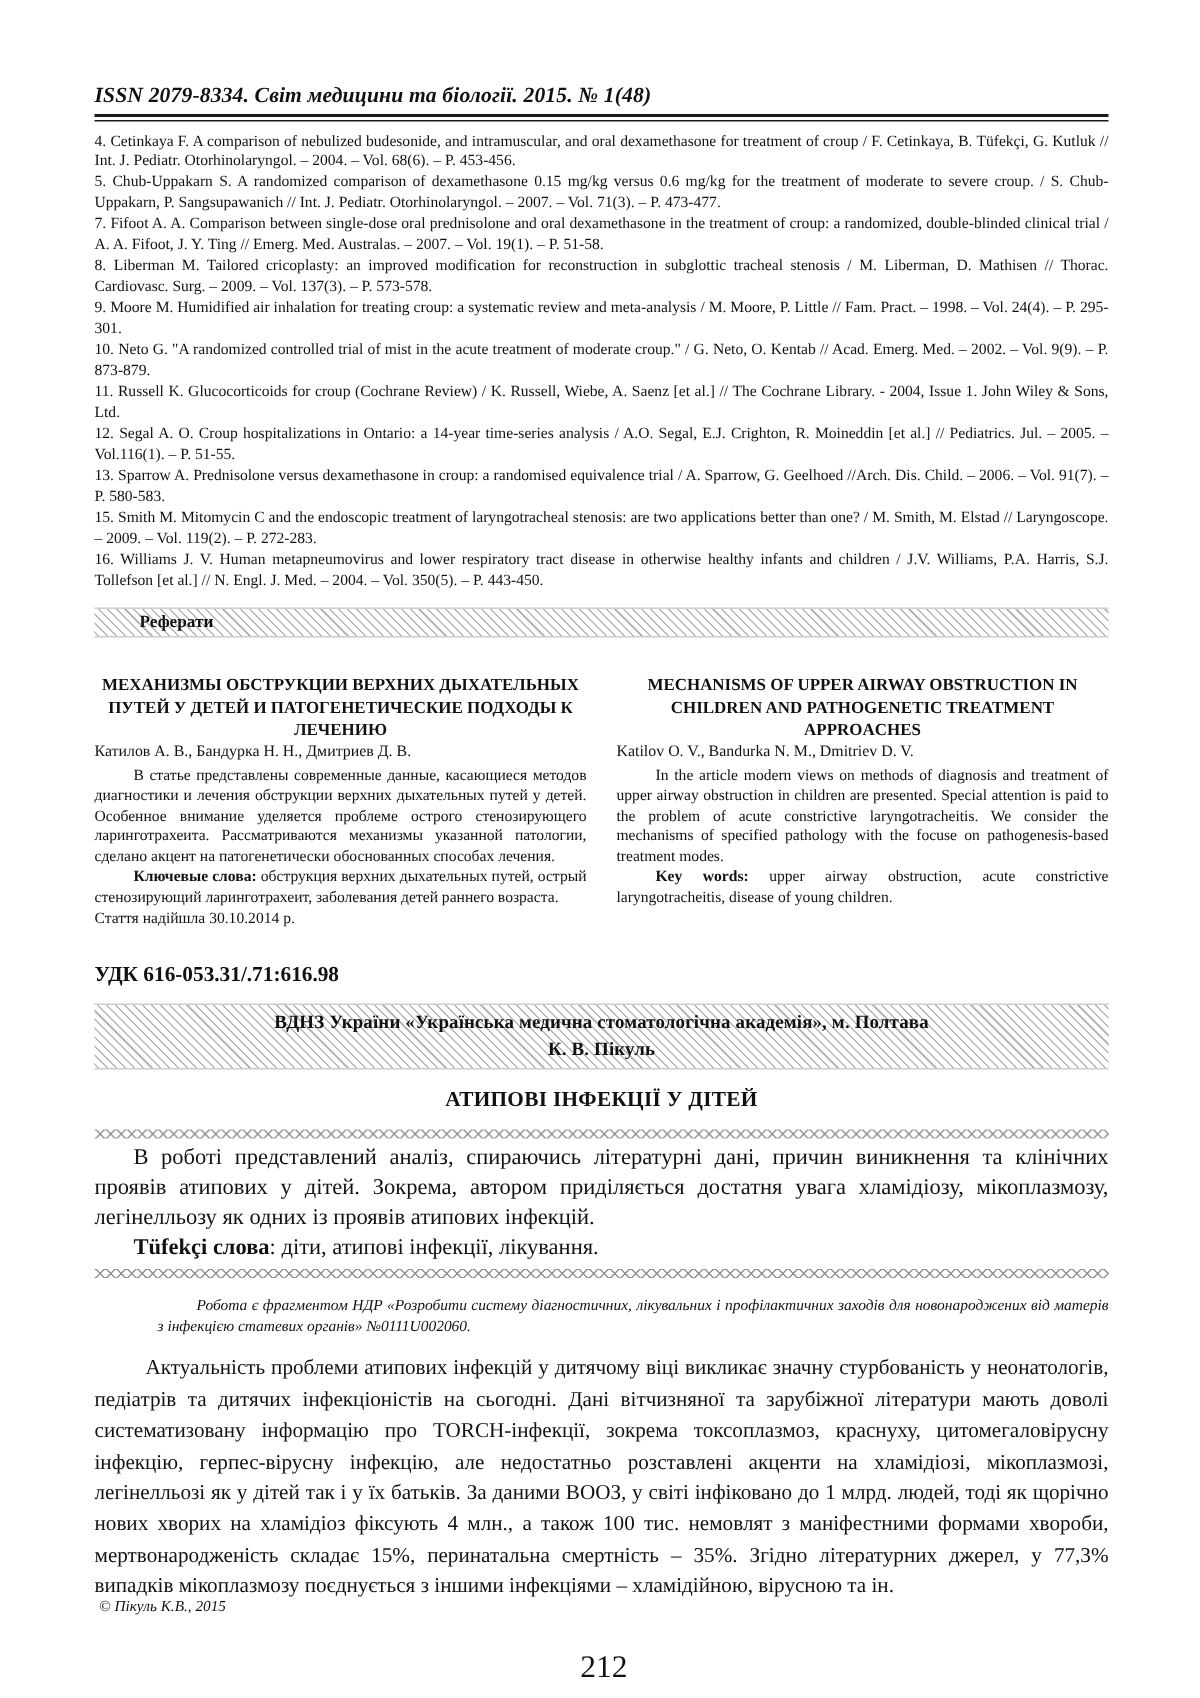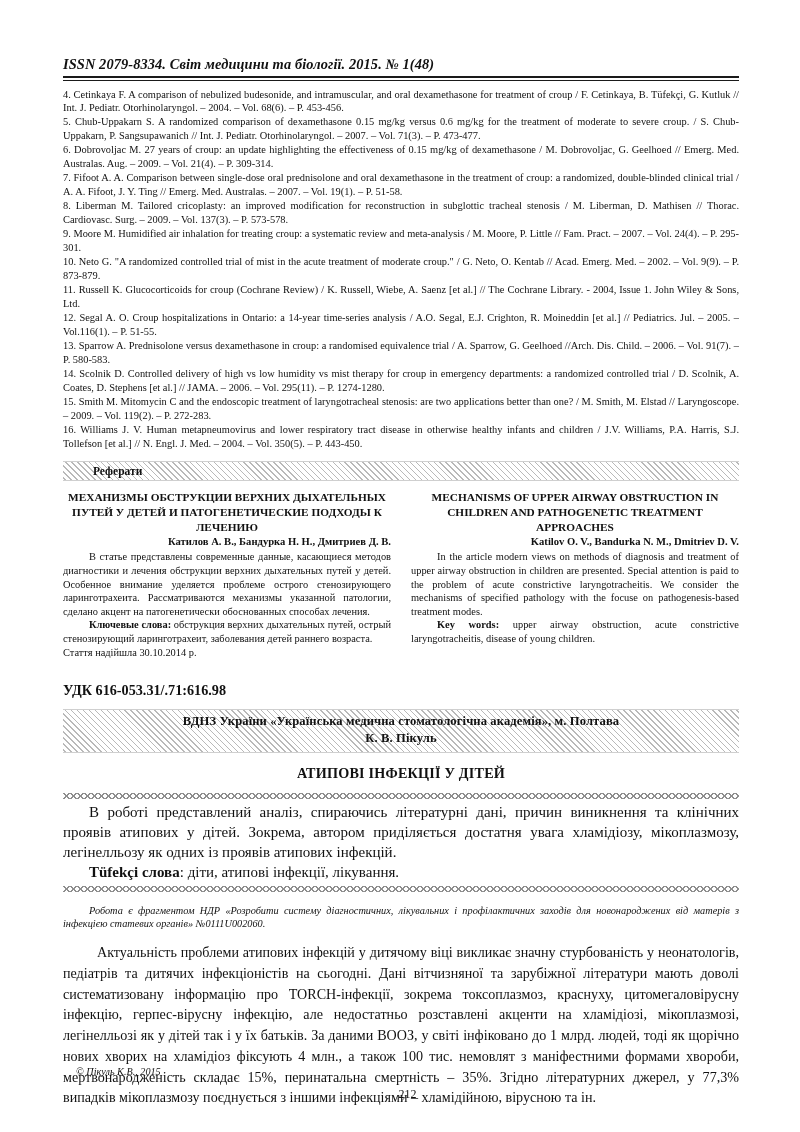--- a/index.html
+++ b/index.html
@@ -88,35 +88,35 @@
     font-size: 12.6px;
     font-weight: bold;
     line-height: 1.38;
   }
   .band-author div { letter-spacing: 0.1px; }
 
   
   .abs-wrap {
     display: flex;
     gap: 20px;
-    margin-top: 9px;
+    margin-top: 25px;
   }
   .abs-col {
     flex: 1 1 0;
     min-width: 0;
   }
   .abs-title {
     text-align: center;
     font-weight: bold;
     font-size: 11.3px;
     line-height: 1.33;
   }
   .abs-authors {
-    text-align: right;
-    font-weight: bold;
+    text-align: left;
+    font-weight: normal;
     font-size: 10.6px;
     line-height: 1.4;
     margin-bottom: 1px;
   }
   .abs-body {
     font-size: 10.4px;
     line-height: 1.3;
     text-align: justify;
   }
   .abs-body p {
@@ -170,73 +170,72 @@
   .ua-abs p { margin: 0; text-indent: 26px; }
   .ua-abs .kw { font-weight: bold; }
 
   
   .funding {
     font-style: italic;
     font-size: 10.3px;
     line-height: 1.35;
     text-align: justify;
     margin-top: 12px;
+    margin-left: 42px;
   }
   .funding p { margin: 0; text-indent: 26px; }
 
   
   .body-text {
     font-size: 14.1px;
     line-height: 1.47;
     text-align: justify;
     margin-top: 11px;
   }
   .body-text p { margin: 0; text-indent: 34px; }
 
   
   .footer {
     position: absolute;
-    left: 76px;
+    left: 66px;
     right: 61px;
     top: 1066px;
   }
   .copyright {
     font-style: italic;
     font-size: 10.2px;
   }
   .folio {
     text-align: center;
-    font-size: 12px;
-    margin-top: 10px;
+    font-size: 21px;
+    margin-top: 22px;
   }
 </style>
 </head>
 <body>
 
 <div class="page">
   <div class="sheet">
 
     <div class="running-head">ISSN 2079-8334. Світ медицини та біології. 2015. № 1(48)</div>
     <div class="head-rules">
       <div class="rule-thick"></div>
       <div class="rule-thin"></div>
     </div>
 
     <div class="refs">
       <p>4. Cetinkaya F. A comparison of nebulized budesonide, and intramuscular, and oral dexamethasone for treatment of croup / F. Cetinkaya, B. Tüfekçi, G. Kutluk // Int. J. Pediatr. Otorhinolaryngol. – 2004. – Vol. 68(6). – P. 453-456.</p>
       <p>5. Chub-Uppakarn S. A randomized comparison of dexamethasone 0.15 mg/kg versus 0.6 mg/kg for the treatment of moderate to severe croup. / S. Chub-Uppakarn, P. Sangsupawanich // Int. J. Pediatr. Otorhinolaryngol. – 2007. – Vol. 71(3). – P. 473-477.</p>
-      <p>6. Dobrovoljac M. 27 years of croup: an update highlighting the effectiveness of 0.15 mg/kg of dexamethasone / M. Dobrovoljac, G. Geelhoed // Emerg. Med. Australas. Aug. – 2009. – Vol. 21(4). – P. 309-314.</p>
       <p>7. Fifoot A. A. Comparison between single-dose oral prednisolone and oral dexamethasone in the treatment of croup: a randomized, double-blinded clinical trial / A. A. Fifoot, J. Y. Ting // Emerg. Med. Australas. – 2007. – Vol. 19(1). – P. 51-58.</p>
       <p>8. Liberman M. Tailored cricoplasty: an improved modification for reconstruction in subglottic tracheal stenosis / M. Liberman, D. Mathisen // Thorac. Cardiovasc. Surg. – 2009. – Vol. 137(3). – P. 573-578.</p>
-      <p>9. Moore M. Humidified air inhalation for treating croup: a systematic review and meta-analysis / M. Moore, P. Little // Fam. Pract. – 2007. – Vol. 24(4). – P. 295-301.</p>
+      <p>9. Moore M. Humidified air inhalation for treating croup: a systematic review and meta-analysis / M. Moore, P. Little // Fam. Pract. – 1998. – Vol. 24(4). – P. 295-301.</p>
       <p>10. Neto G. "A randomized controlled trial of mist in the acute treatment of moderate croup." / G. Neto, O. Kentab // Acad. Emerg. Med. – 2002. – Vol. 9(9). – P. 873-879.</p>
       <p>11. Russell K. Glucocorticoids for croup (Cochrane Review) / K. Russell, Wiebe, A. Saenz [et al.] // The Cochrane Library. - 2004, Issue 1. John Wiley &amp; Sons, Ltd.</p>
       <p>12. Segal A. O. Croup hospitalizations in Ontario: a 14-year time-series analysis / A.O. Segal, E.J. Crighton, R. Moineddin [et al.] // Pediatrics. Jul. – 2005. – Vol.116(1). – P. 51-55.</p>
       <p>13. Sparrow A. Prednisolone versus dexamethasone in croup: a randomised equivalence trial / A. Sparrow, G. Geelhoed //Arch. Dis. Child. – 2006. – Vol. 91(7). – P. 580-583.</p>
-      <p>14. Scolnik D. Controlled delivery of high vs low humidity vs mist therapy for croup in emergency departments: a randomized controlled trial / D. Scolnik, A. Coates, D. Stephens [et al.] // JAMA. – 2006. – Vol. 295(11). – P. 1274-1280.</p>
       <p>15. Smith M. Mitomycin C and the endoscopic treatment of laryngotracheal stenosis: are two applications better than one? / M. Smith, M. Elstad // Laryngoscope. – 2009. – Vol. 119(2). – P. 272-283.</p>
       <p>16. Williams J. V. Human metapneumovirus and lower respiratory tract disease in otherwise healthy infants and children / J.V. Williams, P.A. Harris, S.J. Tollefson [et al.] // N. Engl. J. Med. – 2004. – Vol. 350(5). – P. 443-450.</p>
     </div>
 
     <div class="band band-refer">Реферати</div>
 
     <div class="abs-wrap">
       <div class="abs-col">
         <div class="abs-title">МЕХАНИЗМЫ ОБСТРУКЦИИ ВЕРХНИХ ДЫХАТЕЛЬНЫХ ПУТЕЙ У ДЕТЕЙ И ПАТОГЕНЕТИЧЕСКИЕ ПОДХОДЫ К ЛЕЧЕНИЮ</div>
         <div class="abs-authors">Катилов А. В., Бандурка Н. Н., Дмитриев Д. В.</div>

